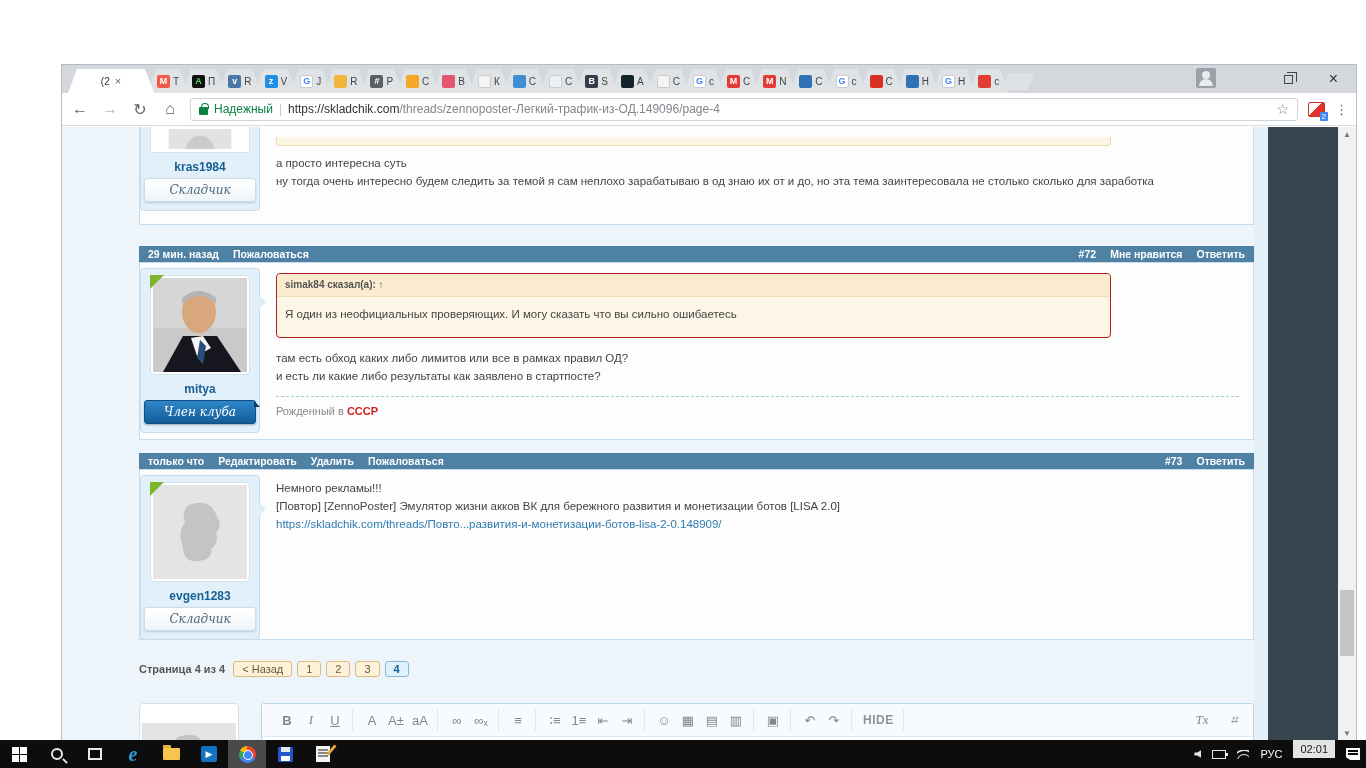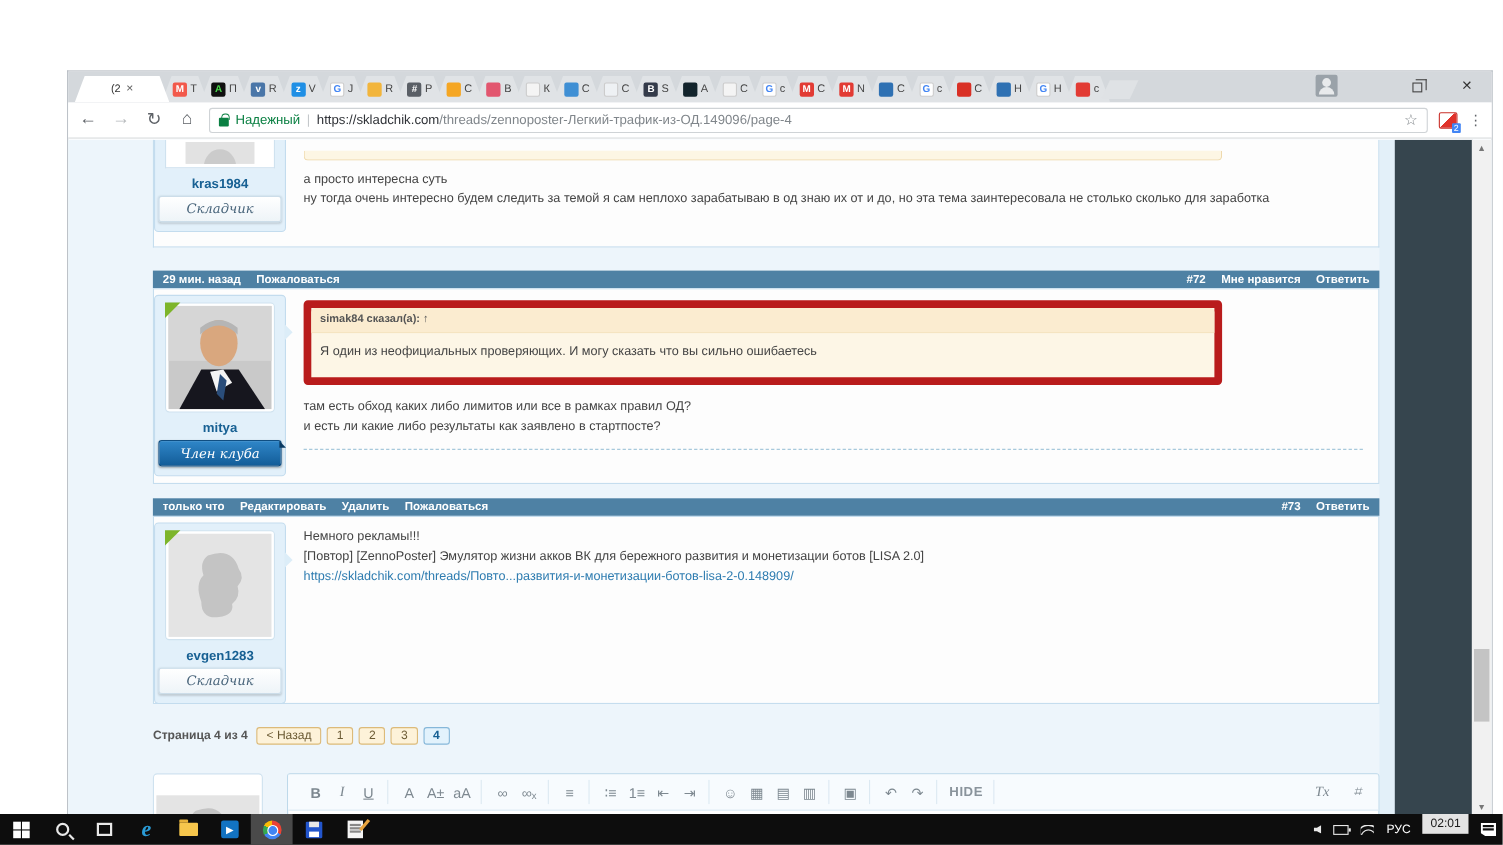--- a/index.html
+++ b/index.html
@@ -88,21 +88,21 @@
   .ubadge.blue { background:linear-gradient(#2f86c8,#135d99); color:#fff; border:1px solid #0f4e82;
                  box-shadow:0 1px 2px rgba(0,0,0,.3); }
   .ubadge.blue:after { content:""; position:absolute; right:-5px; top:0; width:0; height:0;
                  border-bottom:6px solid #0a3a62; border-right:6px solid transparent; }
   .mcol { flex:1; padding:10px 14px; font-size:11.5px; color:#444; line-height:1.55; position:relative; }
   .msgline { white-space:nowrap; overflow:hidden; }
 
   .cutquote { height:9px; width:835px; background:#fdf6e4; border:1px solid #eed9ad; border-top:none;
               border-radius:0 0 4px 4px; margin-bottom:9px; }
 
-  .quote { width:835px; border:7px solid #b91c1c; border-radius:4px; background:#fdf6e6; margin-bottom:12px; }
+  .quote { width:835px; border:1px solid #b91c1c; border-radius:4px; background:#fdf6e6; margin-bottom:12px; }
   .quote .qhead { background:#fbecd0; border-bottom:1px solid #f1ddb4; padding:3px 8px;
                   font-size:10px; font-weight:bold; color:#555; border-radius:4px 4px 0 0; }
   .quote .qbody { padding:9px 8px 14px; font-size:11.5px; color:#444; }
 
   .sigsep { border-top:1px dashed #a7c9dc; margin:10px 0 6px; }
   .signature { font-size:11px; color:#8a8a8a; }
   .signature .red { color:#cc2222; font-weight:bold; }
   .postlink { color:#2e7cb0; text-decoration:none; }
 
   
@@ -364,20 +364,24 @@
             </div>
           </div>
           <div class="mcol">
             <div class="quote">
               <div class="qhead">simak84 сказал(а): ↑</div>
               <div class="qbody">Я один из неофициальных проверяющих. И могу сказать что вы сильно ошибаетесь</div>
             </div>
             <div class="msgline">там есть обход каких либо лимитов или все в рамках правил ОД?</div>
             <div class="msgline">и есть ли какие либо результаты как заявлено в стартпосте?</div>
             <div class="sigsep"></div>
+            <div class="signature">
+              <span>Рожденный в</span>
+              <span class="red">СССР</span>
+            </div>
           </div>
         </div>
       </div>
 
       <div style="margin-top:13px;">
         <div class="posthead">
           <span>только что</span>
           <span>Редактировать</span>
           <span>Удалить</span>
           <span>Пожаловаться</span>

